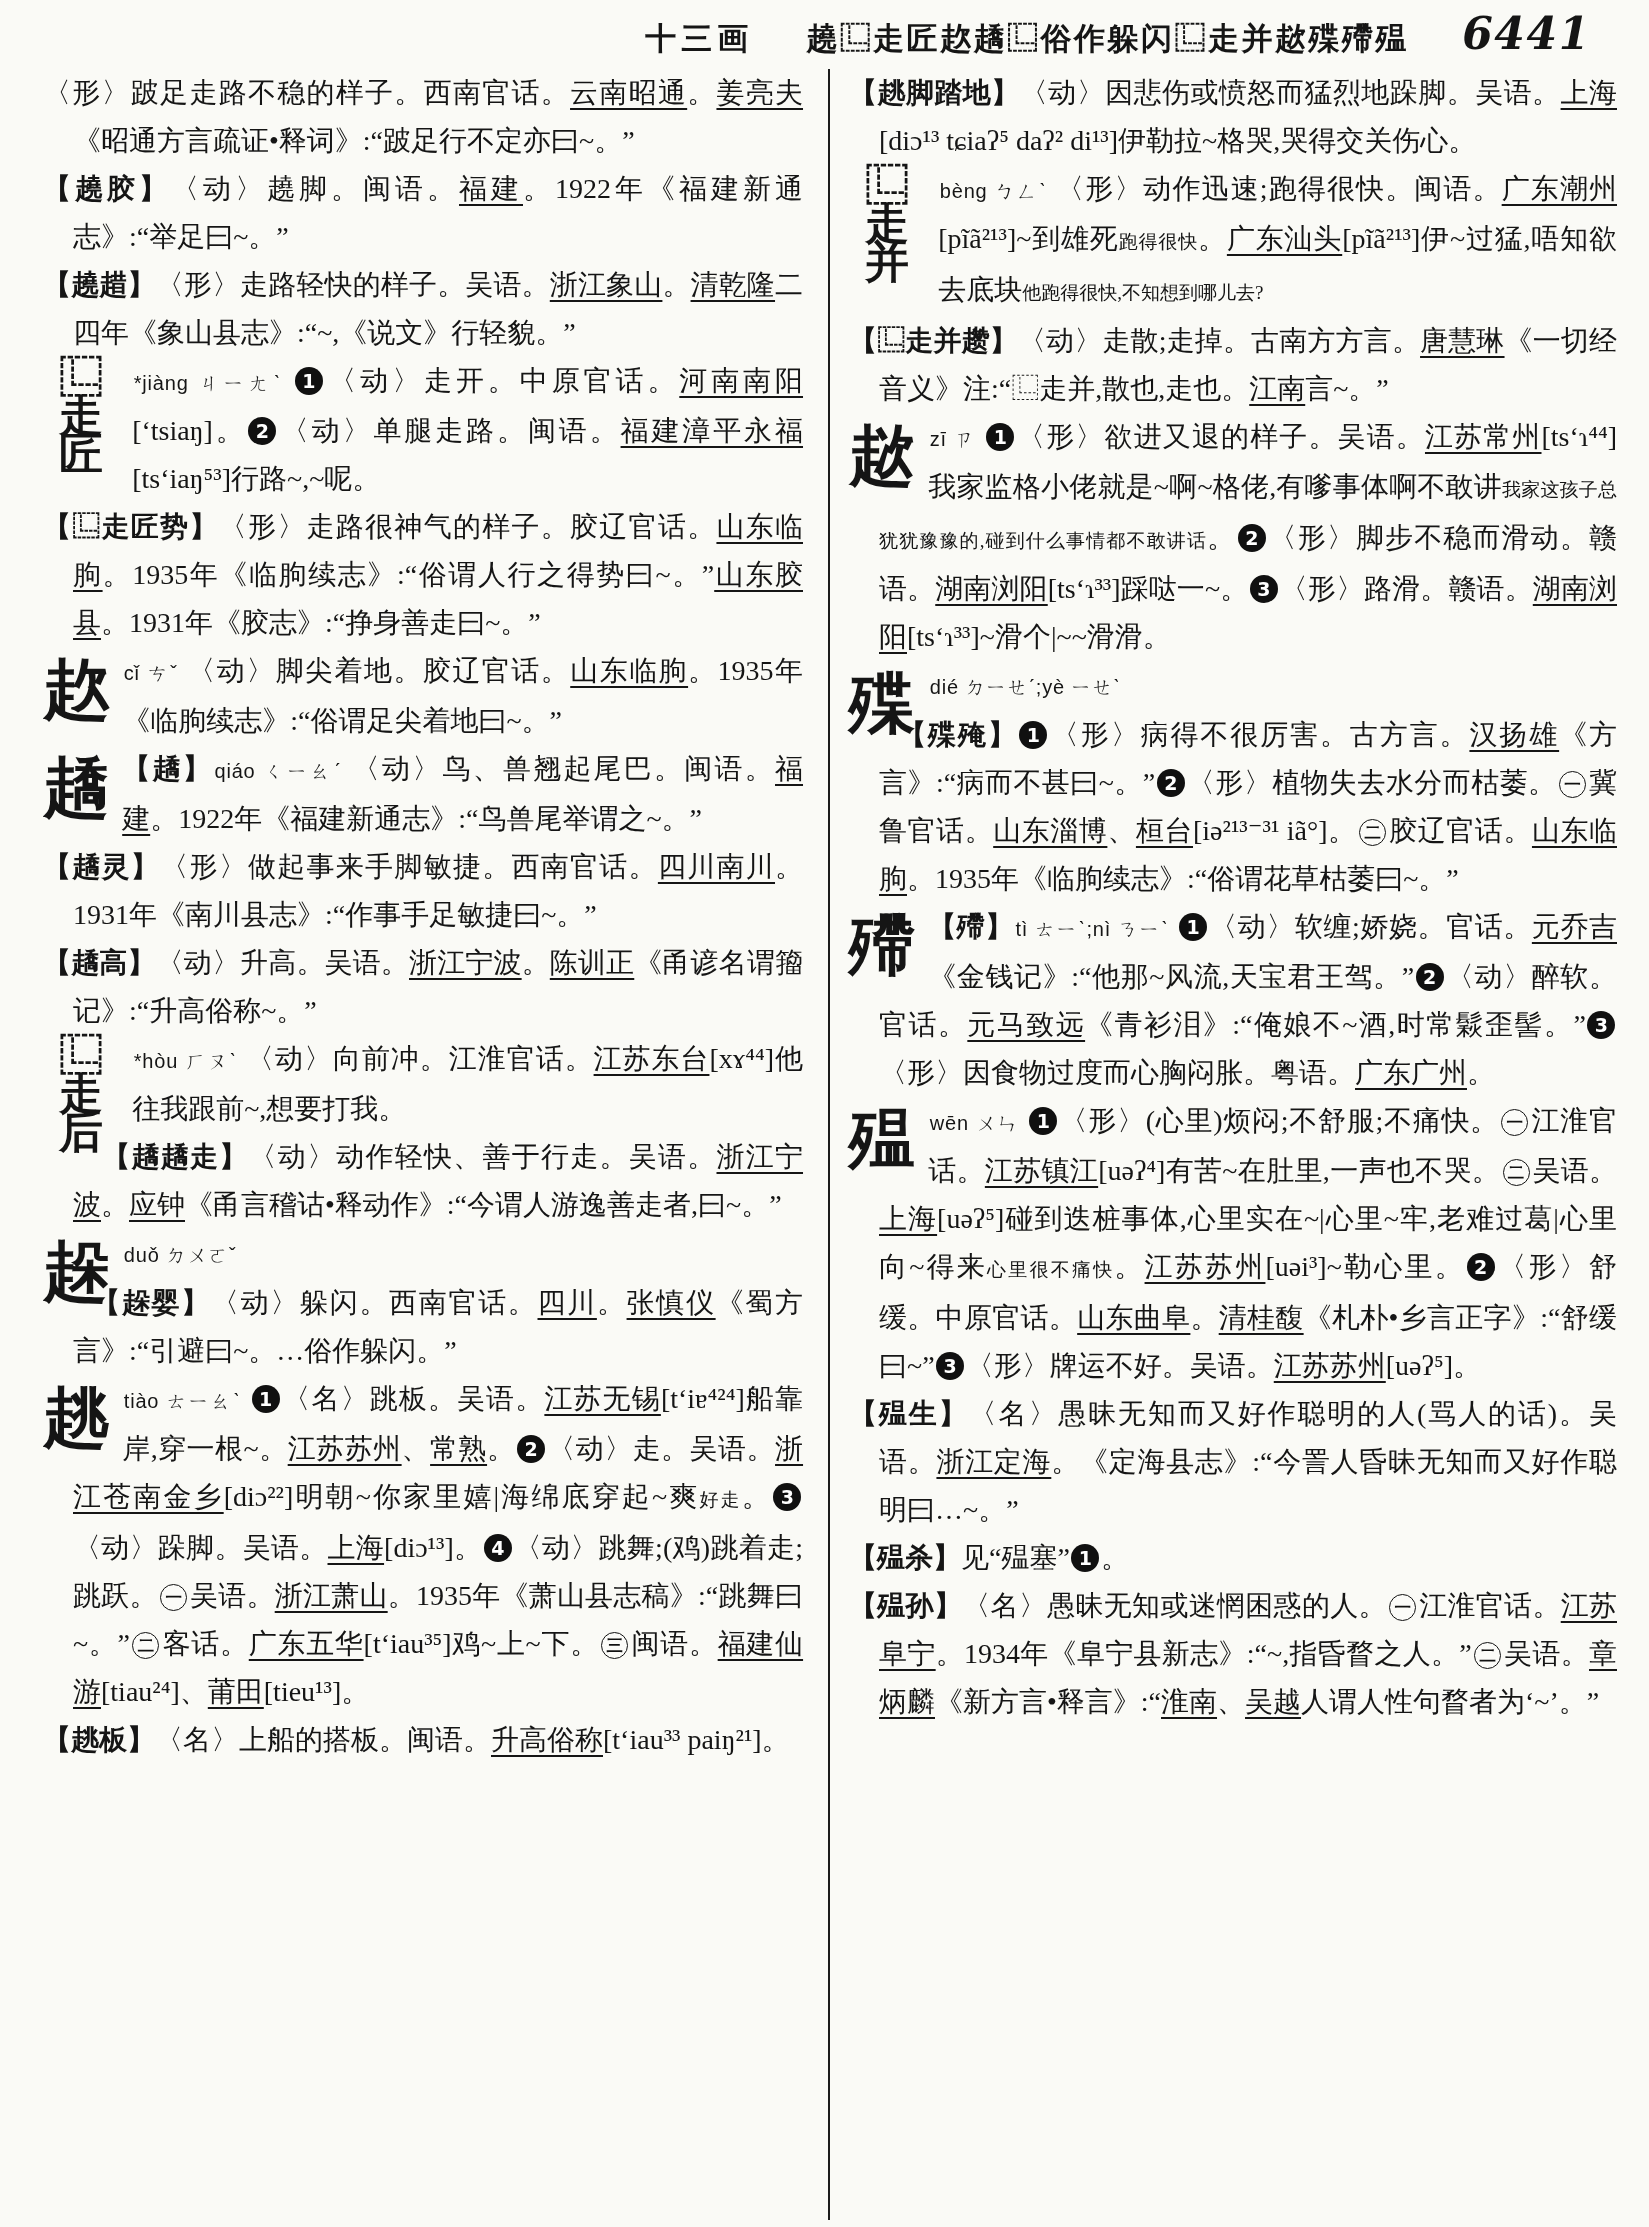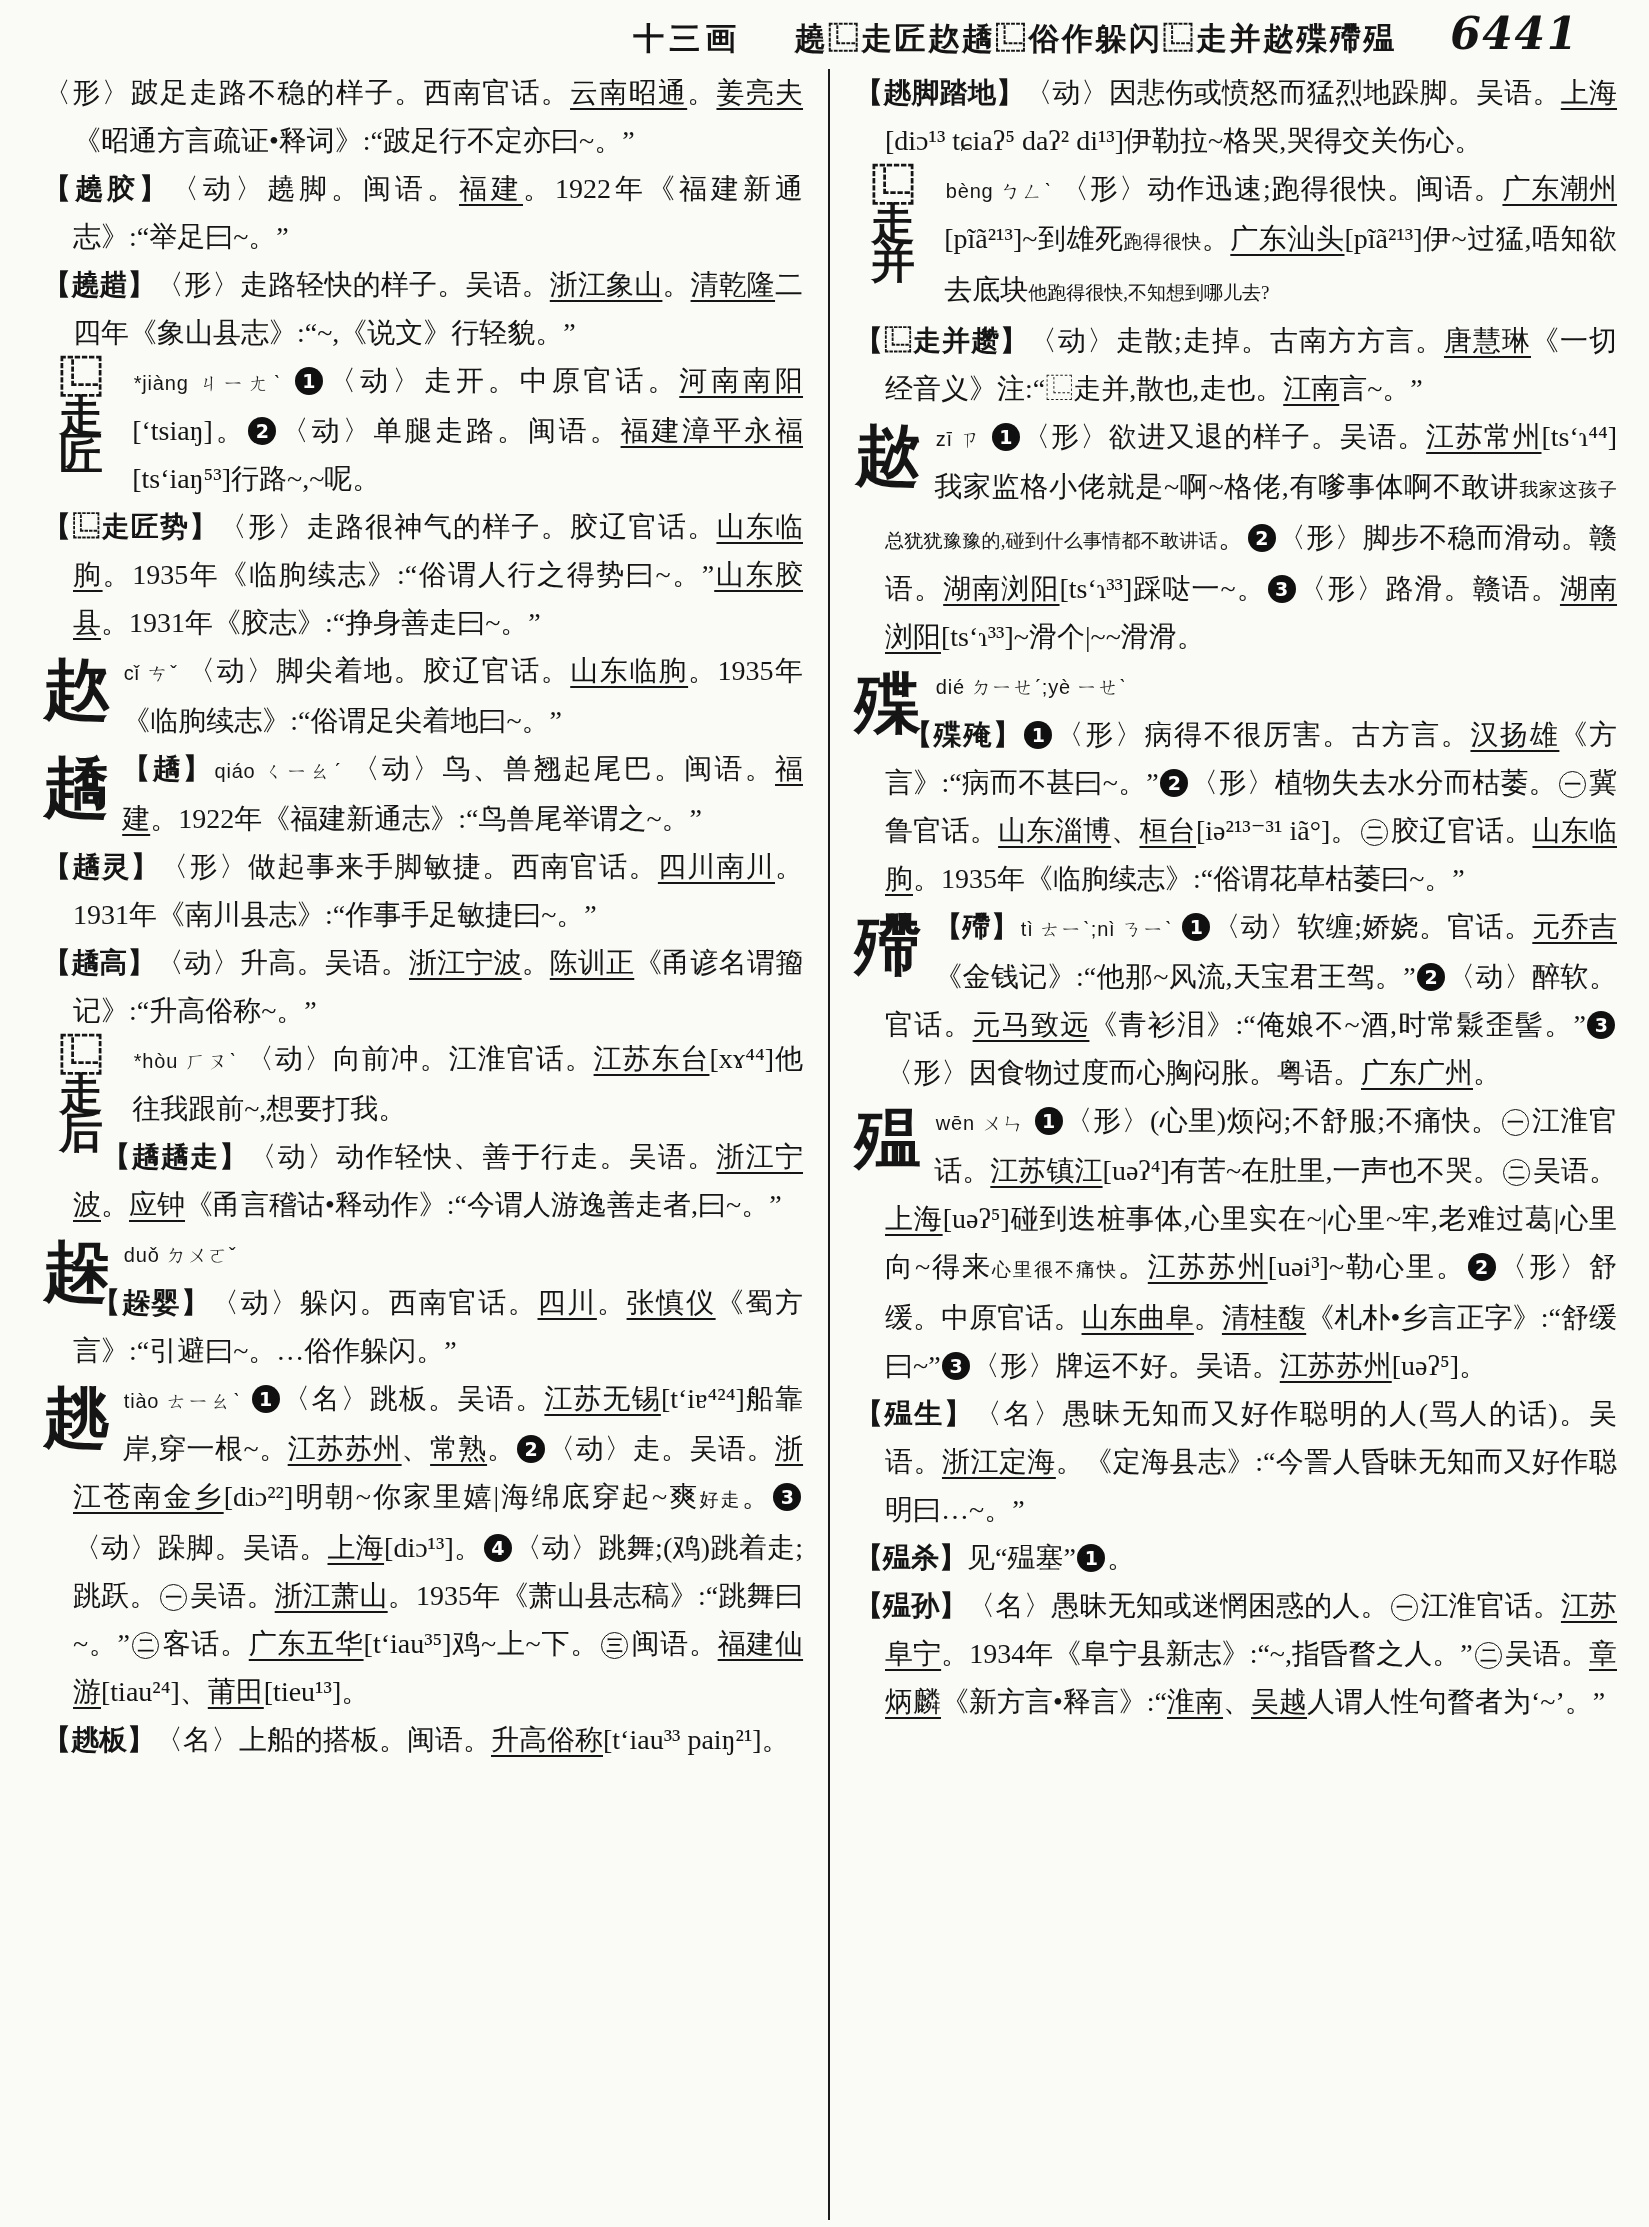--- a/index.html
+++ b/index.html
@@ -6,21 +6,21 @@
   .page{
     position:relative;
     width:1650px;height:2227px;
     background:#fafaf6;
     color:#151515;
     font-family:"Liberation Serif","DejaVu Serif",serif;
     overflow:hidden;
     box-sizing:border-box;
   }
   .header{
-    position:absolute;top:8.2px;left:0;right:71px;
+    position:absolute;top:8.2px;left:0;right:59px;
     display:flex;justify-content:flex-end;align-items:baseline;
     gap:53px;
     font-size:31px;font-weight:bold;
     white-space:nowrap;
   }
   .header .section{letter-spacing:5px;}
   .header .headwords{letter-spacing:2.5px;}
   .header .pageno{
     font-style:italic;font-size:44px;
     font-family:"DejaVu Serif",serif;
@@ -31,21 +31,21 @@
     display:flex;
   }
   .col{
     box-sizing:border-box;
     width:50%;
     font-size:28px;line-height:48px;
     text-align:justify;
     overflow:hidden;
   }
   .col.left{border-right:2.5px solid #1c1c1c;padding-right:25px;}
-  .col.right{padding-left:25px;}
+  .col.right{padding-left:19px;}
   p.entry{margin:0;padding-left:30px;text-indent:-30px;}
   p.entry.head{padding-left:30px;text-indent:0;}
   .bigchar{
     float:left;
     font-size:66px;line-height:79px;
     margin:3.3px 13.2px 0 -30px;
     font-weight:bold;
   }
   .bigchar.ids{
     font-size:44px;line-height:38px;

